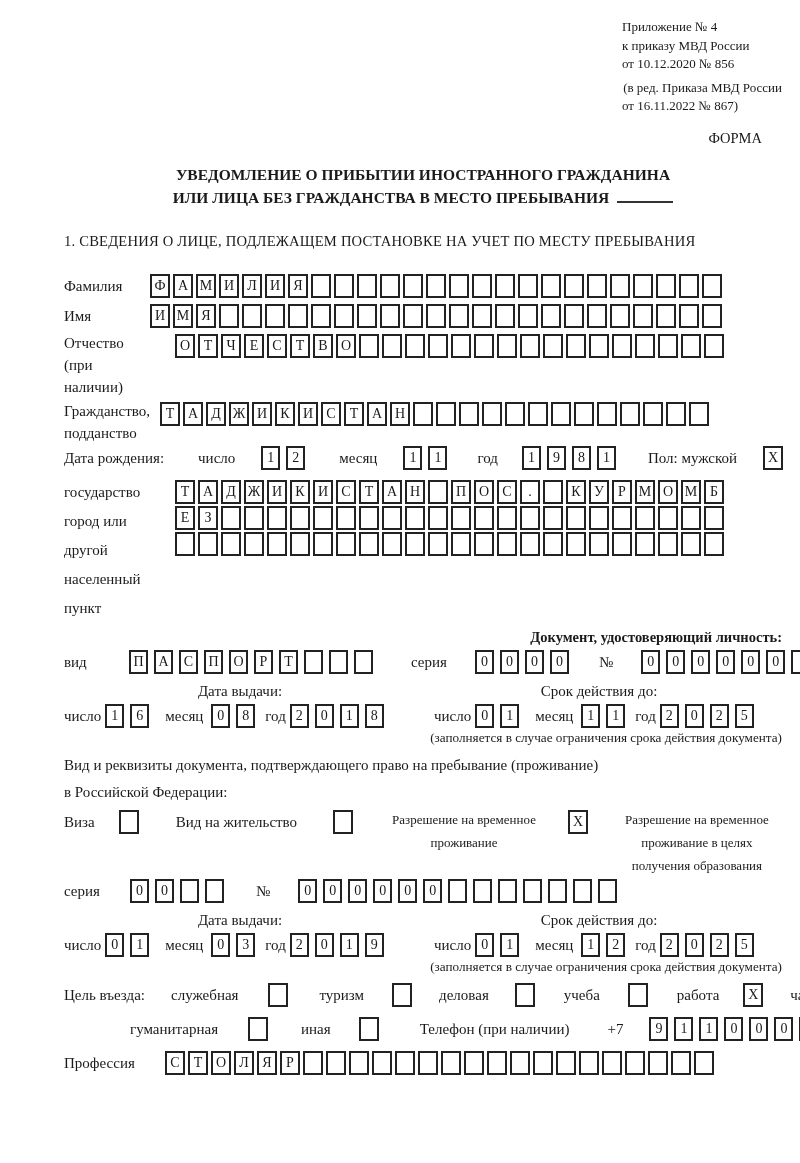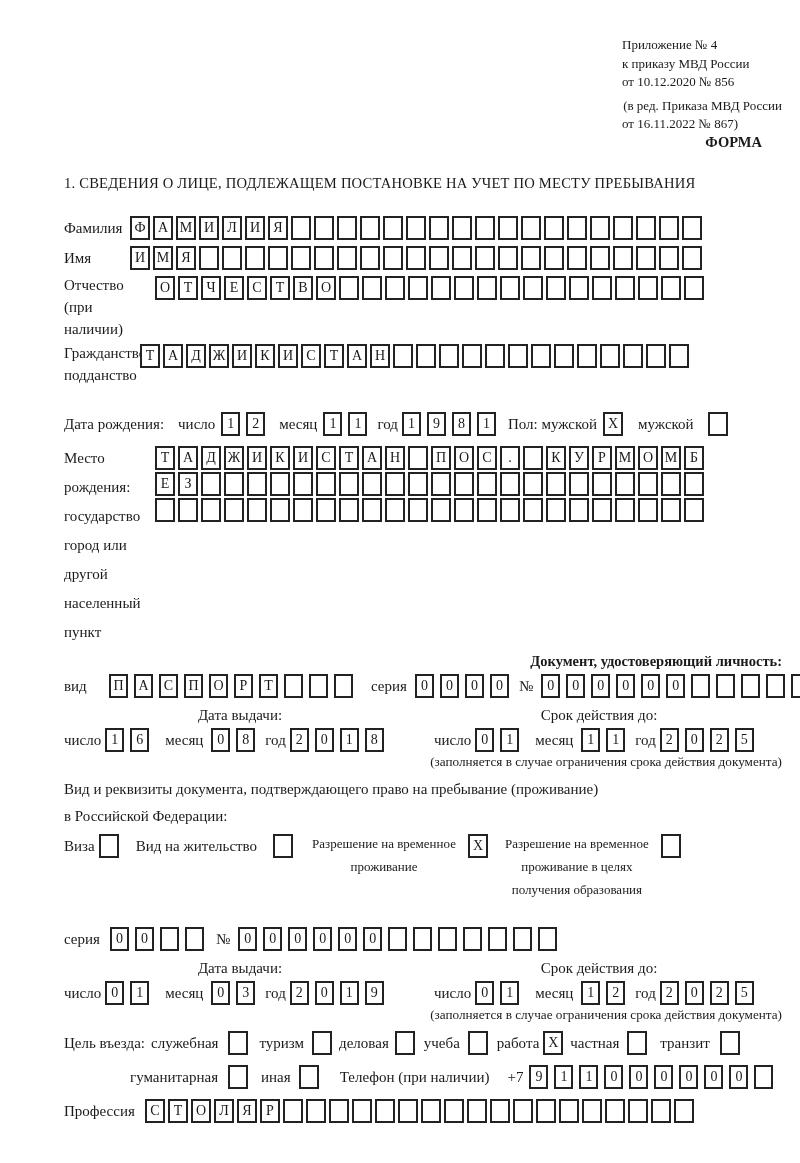--- a/index.html
+++ b/index.html
@@ -2,32 +2,32 @@
 <html><head>
 <meta charset="utf-8">
 <style>
   * { box-sizing: border-box; }
   html,body { margin:0; padding:0; }
   body {
     width:800px; height:1163px; overflow:hidden;
     background:#ffffff; color:#1a1a1a;
     font-family:"Liberation Serif","DejaVu Serif",serif;
   }
-  .page { padding:36px 18px 0 64px; }
+  .page { padding:18px 18px 0 64px; }
 
   .hdr { margin-left:558px; font-size:13px; line-height:18.5px; }
   .hdr-gap { margin-top:5px;text-align:right; }
-  .forma { padding-right:20px; text-align:right; font-weight:bold; font-size:14.5px; }
+  .forma { margin-top:14px; padding-right:20px; text-align:right; font-weight:normal; font-size:14.5px; }
 
   .title { margin-top:16px; text-align:center; font-weight:bold; font-size:15.5px; line-height:23px; }
   .blank { display:inline-block; width:56px; height:14px; border-bottom:2px solid #333; margin-left:8px; }
 
   .sec { margin-top:24px; font-weight:normal; font-size:14.6px; white-space:nowrap; letter-spacing:0.2px; }
 
-  .row { display:flex; align-items:flex-start; margin-top:2px; }
+  .row { display:flex; align-items:flex-start; margin-top:2px;gap:20px; }
   .lbl { font-size:15px; line-height:28px; flex:none; white-space:nowrap; }
   .lbl2 { font-size:15px; line-height:22px; flex:none; }
   .cells { display:flex; flex:none; }
   .cell {
     flex:none; width:20px; height:24px; margin-right:3px; margin-top:2px;
     border:2px solid #222; background:#fff;
     display:flex; align-items:center; justify-content:center;
     font-size:14px;
   }
   .sp .cell { margin-right:6px; width:19px; }
@@ -40,38 +40,44 @@
   .dcol-r { flex:1; }
   .dhead { text-align:center; font-size:15px; line-height:19px; }
   .dfields { display:flex; align-items:flex-start; margin-top:1px; }
   .note-right { text-align:right; font-size:13.2px; margin-top:0; }
 
   .line { font-size:15px; line-height:27px; }
   .multi { font-size:13px; line-height:23px; text-align:center; flex:none; }
 
   .ml4{margin-left:4px} .ml6{margin-left:6px} .ml8{margin-left:8px} .ml10{margin-left:10px}
   .ml12{margin-left:12px} .ml14{margin-left:14px} .ml16{margin-left:16px} .ml18{margin-left:18px}
-  .mt6{margin-top:6px} .mt8{margin-top:24px}
+  .mt6{margin-top:6px} .mt8{margin-top:0}
   .w45{width:45px} .w66{width:66px} .w76{width:76px} .w81{width:81px} .w91{width:91px}
 </style>
 </head>
 <body>
 
 <div class="page">
 
   <div class="hdr">
     <div>Приложение № 4</div>
     <div>к приказу МВД России</div>
     <div>от 10.12.2020 № 856</div>
     <div class="hdr-gap">(в ред. Приказа МВД России</div>
     <div>от 16.11.2022 № 867)</div>
   </div>
 
   <div class="forma">ФОРМА</div>
 
+  <div class="title">
+    <div>УВЕДОМЛЕНИЕ О ПРИБЫТИИ ИНОСТРАННОГО ГРАЖДАНИНА</div>
+    <div>
+      <span>ИЛИ ЛИЦА БЕЗ ГРАЖДАНСТВА В МЕСТО ПРЕБЫВАНИЯ</span><span class="blank"></span>
+    </div>
+  </div>
 
   <div class="sec">1. СВЕДЕНИЯ О ЛИЦЕ, ПОДЛЕЖАЩЕМ ПОСТАНОВКЕ НА УЧЕТ ПО МЕСТУ ПРЕБЫВАНИЯ</div>
 
   <div class="row" style="margin-top:22px">
     <div class="lbl w66">Фамилия</div>
     <div class="cells">
         <span class="cell">Ф</span>
         <span class="cell">А</span>
         <span class="cell">М</span>
         <span class="cell">И</span>
@@ -220,21 +226,20 @@
         <span class="cell">X</span>
       </span>
     <span class="lbl ml12">мужской</span>
     <span class="cells ml14">
         <span class="cell"></span>
       </span>
   </div>
 
   <div class="row mt6">
     <div class="lbl2 w91">
-      <div style="line-height:29px">Место рождения:</div>
       <div style="line-height:29px">государство</div>
       <div style="line-height:29px">город или другой</div>
       <div style="line-height:29px">населенный пункт</div>
     </div>
     <div class="col">
       <div class="cells">
           <span class="cell">Т</span>
           <span class="cell">А</span>
           <span class="cell">Д</span>
           <span class="cell">Ж</span>

